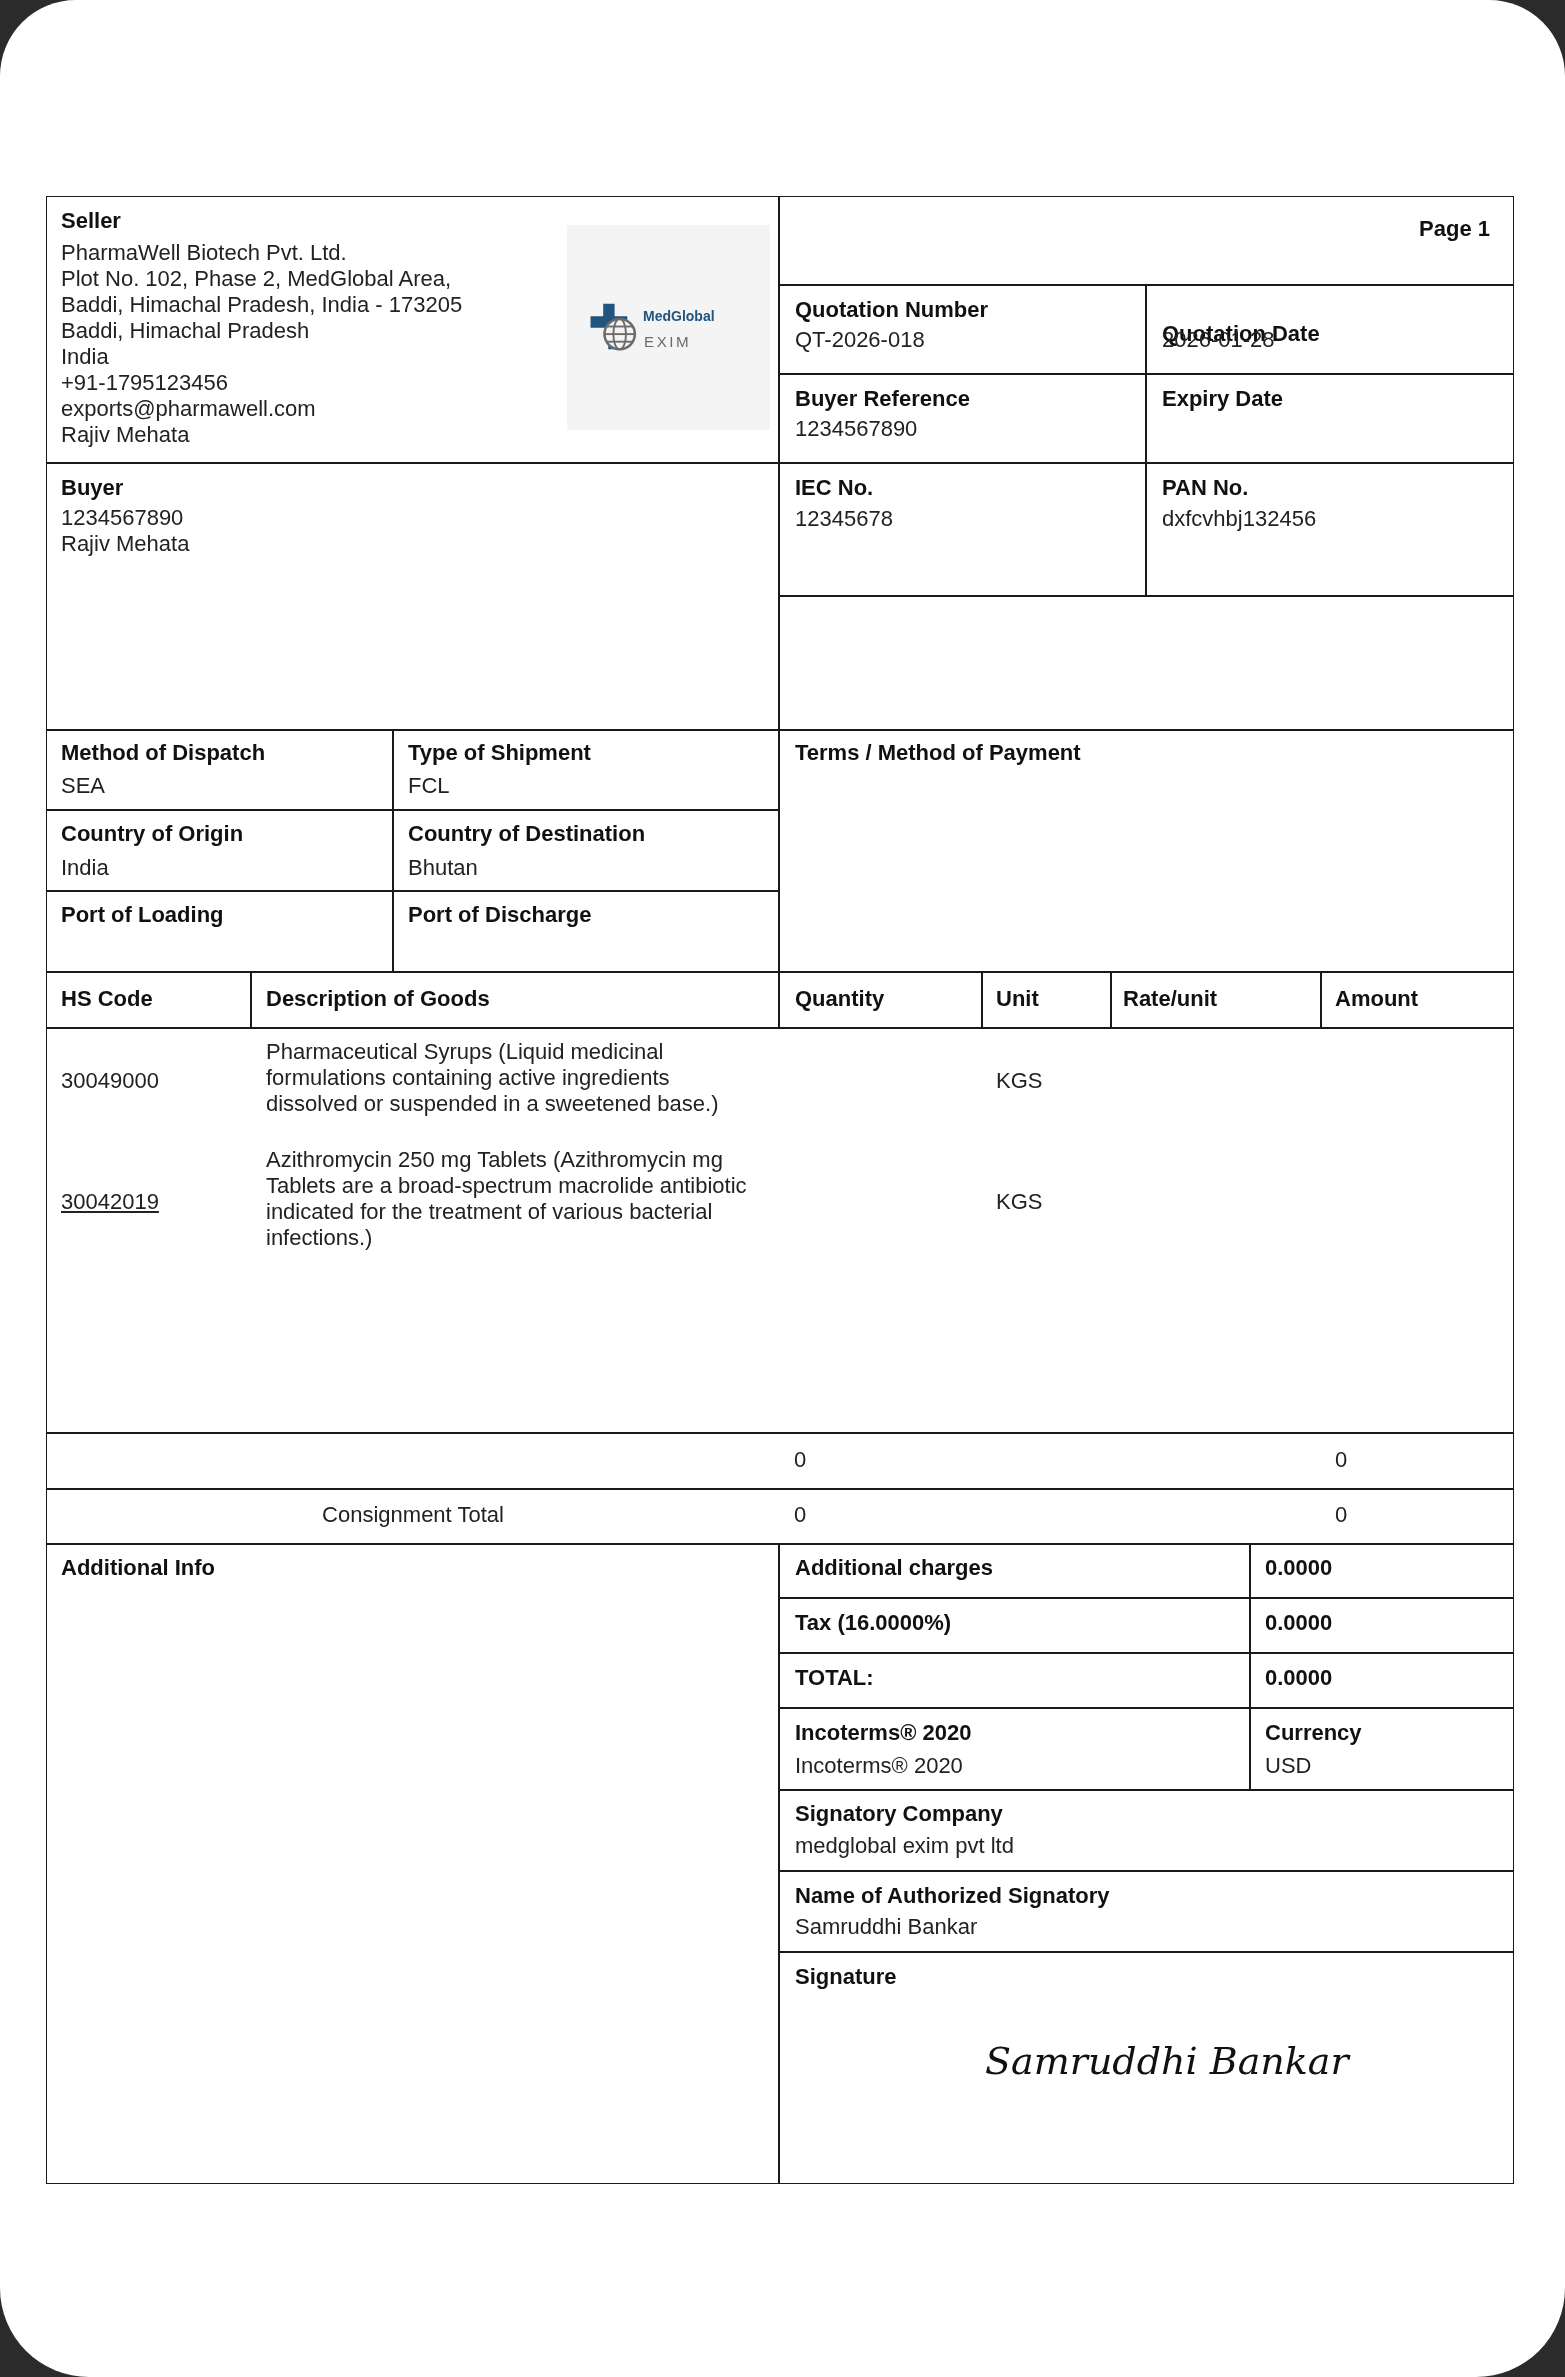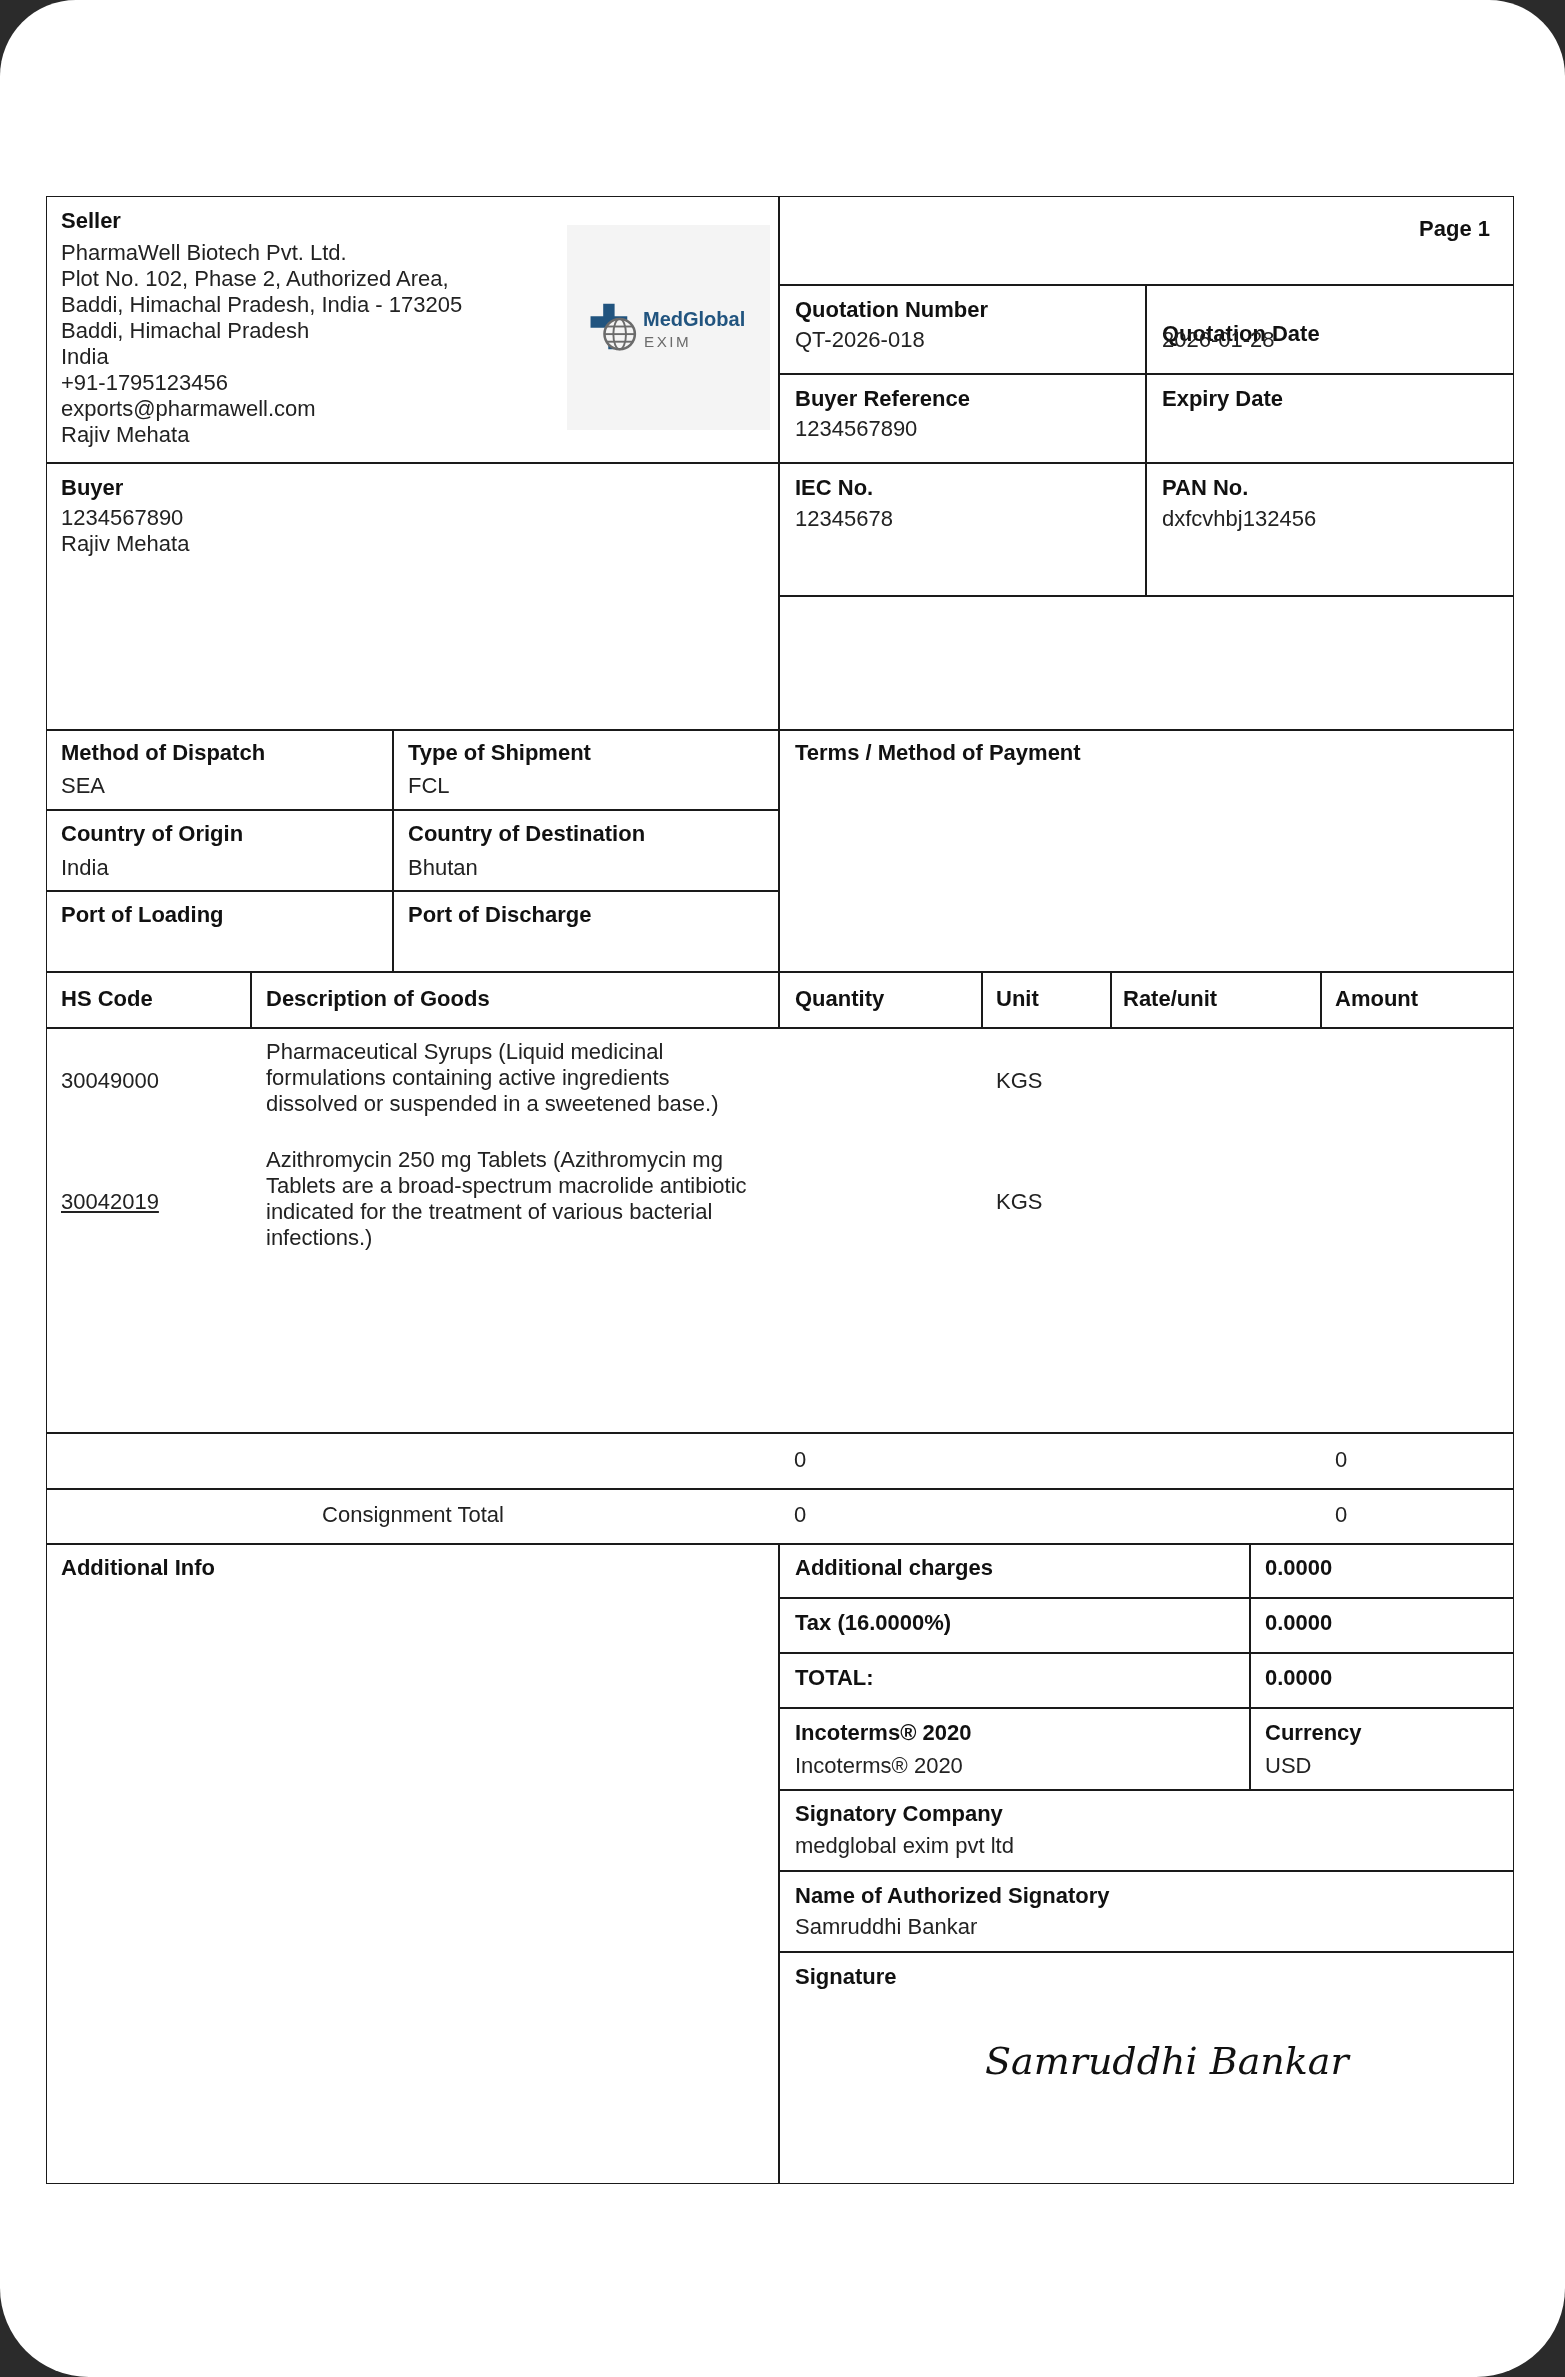--- a/index.html
+++ b/index.html
@@ -22,21 +22,21 @@
       position: absolute; box-sizing: border-box;
       border: 1.9px solid #1a1a1a;
     }
     .lbl { position: absolute; font-weight: bold; font-size: 22px; color: #111; }
     .val { position: absolute; font-size: 22px; color: #222; line-height: 27px; }
     .multiline div { line-height: 26px; }
     .logo-box {
       position: absolute; left: 567px; top: 225px; width: 203px; height: 205px;
       background: #f4f4f4;
     }
-    .logo-text { position: absolute; left: 76px; top: 83px; font-size: 20px; font-weight: bold; color: #21547f; }
+    .logo-text { position: absolute; left: 76px; top: 83px; font-size: 14px; font-weight: bold; color: #21547f; }
     .logo-sub { position: absolute; left: 77px; top: 108px; font-size: 15.2px; letter-spacing: 2.5px; color: #6b6b6b; }
     .hline { position: absolute; height: 1.9px; background: #1a1a1a; }
     .vline { position: absolute; width: 1.9px; background: #1a1a1a; }
     .sig {
       position: absolute; left: 985px; top: 2039px;
       font-family: "DejaVu Serif", serif; font-style: italic; font-size: 38px; color: #111;
     }
     .center { text-align: center; }
   </style>
 </head>
@@ -45,21 +45,21 @@
 <div class="page">
 
 
   <div class="cell" style="left:46px;top:196px;width:1468px;height:1988px;"></div>
 
   <div class="vline" style="left:778px;top:196px;height:776px;"></div>
 
   <div class="lbl" style="left:61px;top:208px;">Seller</div>
   <div class="val multiline" style="left:61px;top:240px;">
     <div>PharmaWell Biotech Pvt. Ltd.</div>
-    <div>Plot No. 102, Phase 2, Authorized Area,</div>
+    <div>Plot No. 102, Phase 2, MedGlobal Area,</div>
     <div>Baddi, Himachal Pradesh, India - 173205</div>
     <div>Baddi, Himachal Pradesh</div>
     <div>India</div>
     <div>+91-1795123456</div>
     <div>exports@pharmawell.com</div>
     <div>Rajiv Mehata</div>
   </div>
 
   <div class="logo-box">
     <svg width="57" height="51" style="position:absolute;left:21px;top:76px;" viewBox="0 0 90 80">

